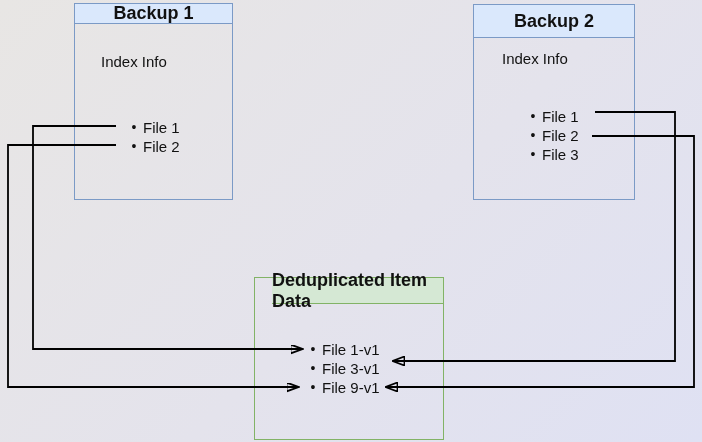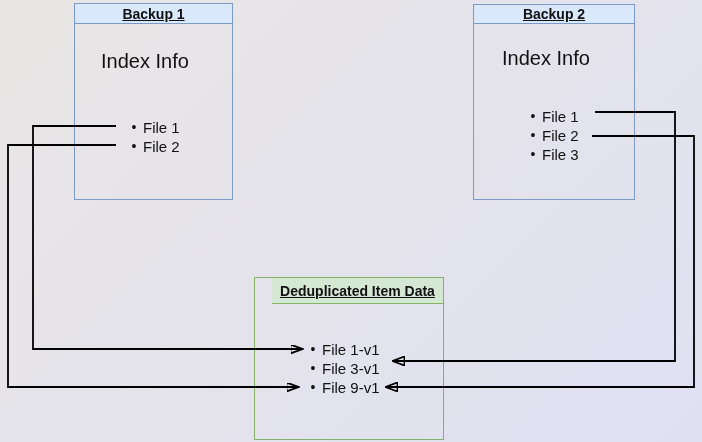--- a/index.html
+++ b/index.html
@@ -14,30 +14,29 @@
   .node{
     position:absolute;
     border:1.5px solid;
     box-sizing:border-box;
     background:transparent;
   }
   .node.blue{border-color:#7b9ac6;}
   .node.green{border-color:#82b366;padding-left:17px;}
   .node-header{
     display:flex;align-items:center;justify-content:center;
-    font-weight:bold;font-size:14px;
+    font-weight:bold;font-size:18px;
     border-bottom:1.5px solid;
     box-sizing:border-box;
-    text-decoration:underline;
   }
   .blue .node-header{background:#dae8fc;border-color:#7b9ac6;}
   .green .node-header{background:#d5e8d4;border-color:#82b366;}
   .section-label{
     position:absolute;
-    font-size:20px;line-height:19px;
+    font-size:15px;line-height:19px;
     white-space:nowrap;
   }
   ul.file-list{
     position:absolute;
     list-style:none;margin:0;padding:0;
   }
   ul.file-list li{
     display:flex;align-items:center;
     height:19px;font-size:15px;line-height:19px;
     white-space:nowrap;
@@ -67,21 +66,21 @@
         <span>File 1</span>
       </li>
       <li>
         <span class="blt"></span>
         <span>File 2</span>
       </li>
     </ul>
   </div>
 
   <div class="node blue" style="left:473px;top:4px;width:162px;height:196px;">
-    <div class="node-header" style="height:19px;">Backup 2</div>
+    <div class="node-header" style="height:33px;">Backup 2</div>
     <div class="section-label" style="left:28px;top:44px;">Index Info</div>
     <ul class="file-list" style="left:50px;top:102px;">
       <li>
         <span class="blt"></span>
         <span>File 1</span>
       </li>
       <li>
         <span class="blt"></span>
         <span>File 2</span>
       </li>

